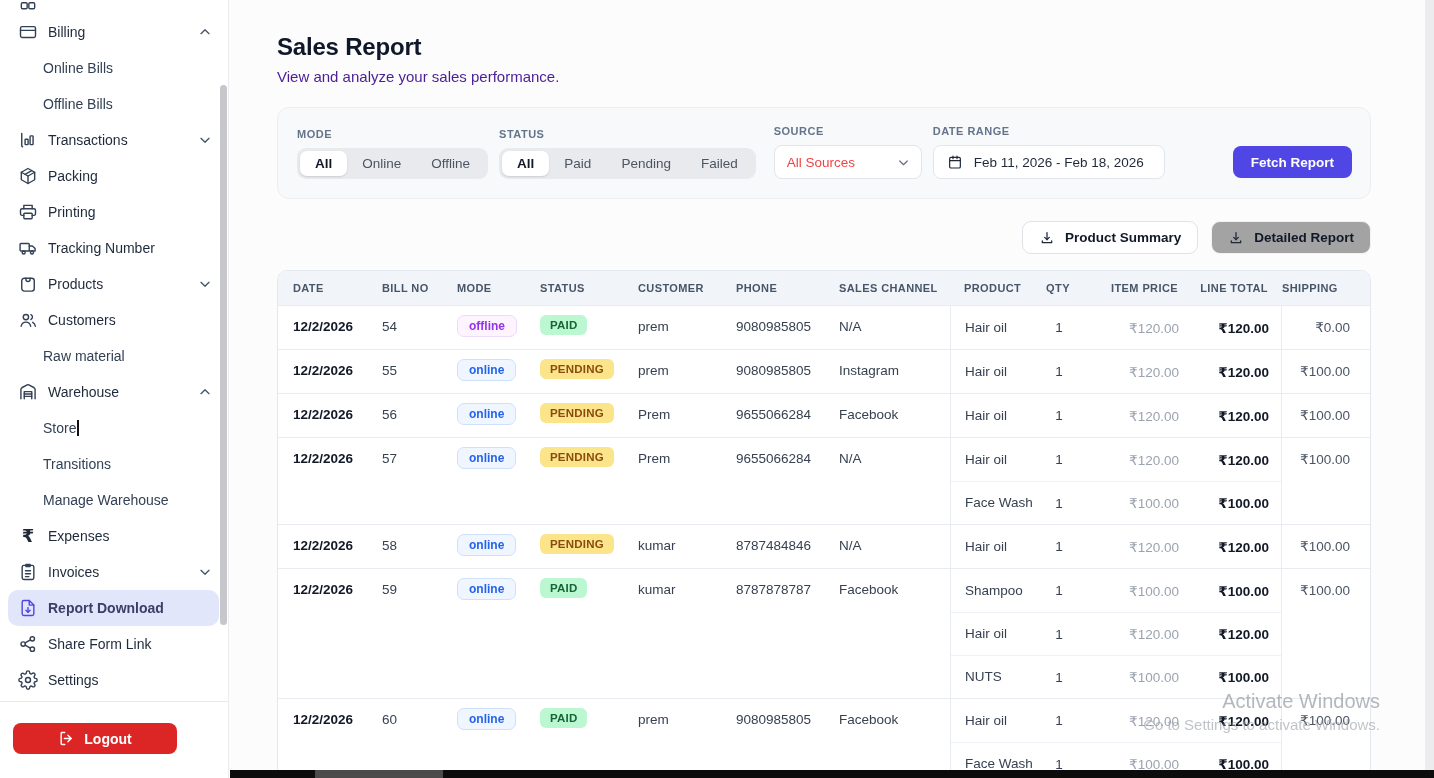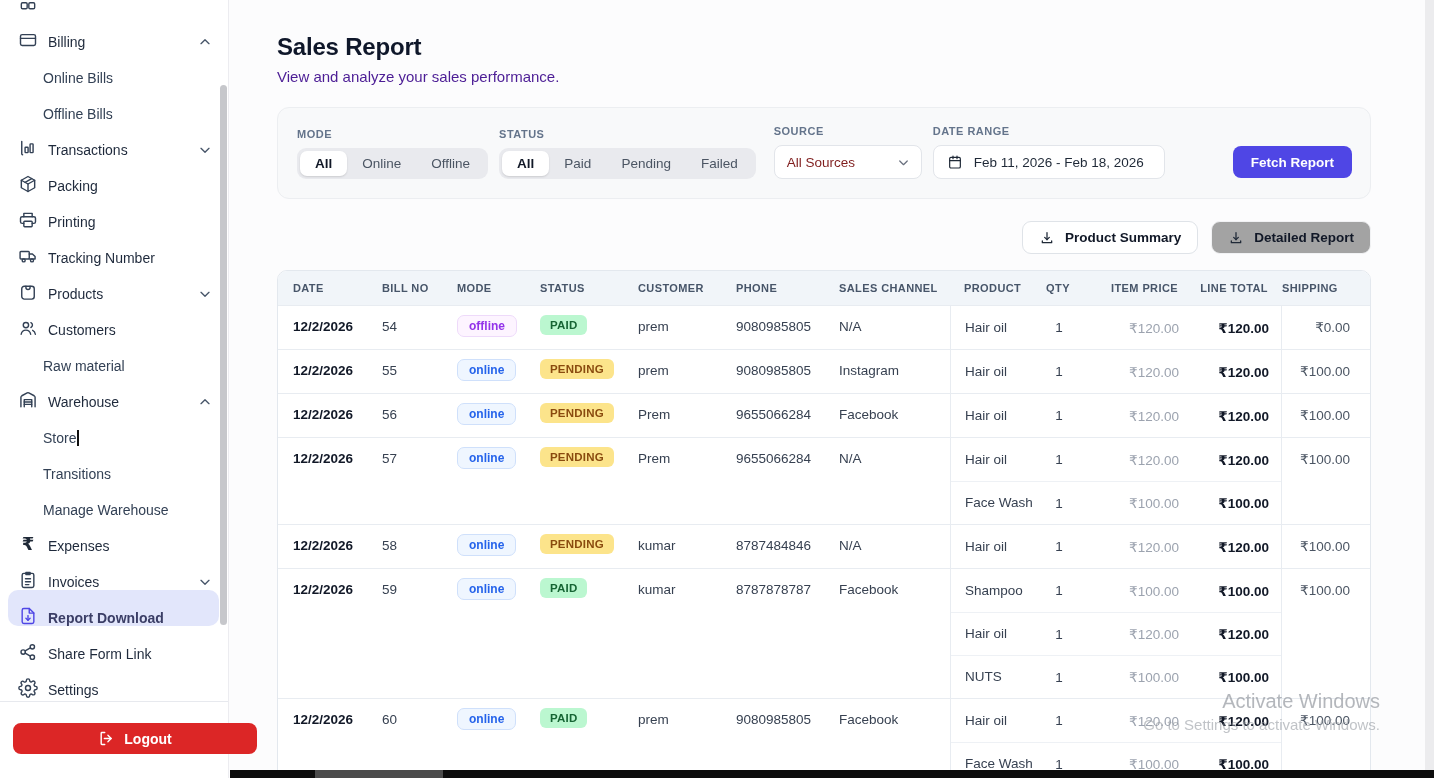--- a/index.html
+++ b/index.html
@@ -2,53 +2,53 @@
 <html><head>
 <meta charset="utf-8">
 <style>
   * { margin:0; padding:0; box-sizing:border-box; }
   html,body { width:1434px; height:778px; overflow:hidden; }
   body { font-family:"Liberation Sans","DejaVu Sans",sans-serif; background:#fcfcfd; position:relative; }
 
   
   .sidebar { position:absolute; left:0; top:0; width:229px; height:778px; background:#fff; border-right:1px solid #ececf0; z-index:4; }
   .side-scroll { padding-top:2px; height:700px; overflow:hidden; }
-  .side-item { display:flex; align-items:flex-end; height:36px; margin:0 9px 0 8px; padding-left:10px; border-radius:10px; cursor:pointer; }
+  .side-item { display:flex; align-items:center; height:36px; margin:0 9px 0 8px; padding-left:10px; border-radius:10px; cursor:pointer; }
   .side-item.partial { height:12px; overflow:hidden; align-items:flex-start; }
   .side-item.partial .s-icon { margin-top:-10px; }
   .s-icon { width:20px; height:20px; margin-right:10px; color:#334155; flex:none; display:flex; align-items:center; justify-content:center; }
   .rupee-glyph { font-size:18px; font-weight:700; color:#1f2937; line-height:20px; font-family:"DejaVu Sans",sans-serif; }
   .s-label { font-size:14px; color:#1e293b; font-weight:500; white-space:nowrap; }
   .side-item.child { padding-left:35px; }
   .side-item.child .s-label { font-weight:400; color:#334155; }
   .chev { margin-left:auto; margin-right:6px; color:#475569; width:16px; height:16px; display:flex; align-items:center; }
   .side-item.active { background:#e2e6fb; }
   .side-item.active .s-icon { color:#4f46e5; }
   .side-item.active .s-label { color:#3b3e66; font-weight:600; }
   .text-caret { display:inline-block; width:1.5px; height:16px; background:#111; margin-left:1px; }
   .side-scrollbar { position:absolute; top:85px; left:220px; width:7px; height:540px; background:#c6c7cb; border-radius:4px; }
   .side-footer { position:absolute; bottom:0; left:0; width:228px; height:77px; border-top:1px solid #e7e9ee; background:#fff; }
-  .logout { position:absolute; left:13px; top:21px; width:244px; height:31px; background:#dc2626; border:none; border-radius:8px; color:#fff;
+  .logout { position:absolute; left:13px; top:21px; width:164px; height:31px; background:#dc2626; border:none; border-radius:8px; color:#fff;
             display:flex; align-items:center; justify-content:center; gap:9px; font-size:14px; font-weight:700; font-family:inherit; cursor:pointer; }
   .logout svg { width:17px; height:17px; }
 
   
   .main { position:absolute; left:230px; top:0; right:0; bottom:0; background:#fcfcfd; padding:33px 63px 0 47px; overflow:hidden; }
   .page-title { font-size:24px; font-weight:700; color:#0f172a; letter-spacing:-.2px; }
   .page-subtitle { margin-top:7px; font-size:15px; color:#4c1d95; }
 
   .filter-card { margin-top:22px; background:#f8f9fa; border:1px solid #eceef1; border-radius:12px; padding:16px 18px 19px 19px;
                  display:flex; align-items:flex-end; gap:11px; height:92px; }
   .f-group { display:flex; flex-direction:column; gap:8px; }
   .f-label { font-size:11px; font-weight:700; color:#64748b; letter-spacing:.5px; }
   .seg { display:flex; background:#e9eaee; border-radius:9px; padding:3px; width:max-content; }
   .seg-btn { border:none; background:transparent; font-size:13.5px; color:#4b5563; padding:5px 15px; border-radius:7px; font-family:inherit; cursor:pointer; white-space:nowrap; }
   .seg-btn.active { background:#fff; color:#111827; font-weight:700; box-shadow:0 1px 2px rgba(0,0,0,.13); }
   .select { width:148px; height:34px; background:#fff; border:1px solid #e2e5ea; border-radius:8px; display:flex; align-items:center;
-            padding:0 10px 0 12px; font-size:13.5px; color:#7f1d1d; cursor:pointer; }
+            padding:0 10px 0 12px; font-size:13.5px; color:#ef4444; cursor:pointer; }
   .select .chev-sm { margin-left:auto; color:#6b7280; display:flex; }
   .date-field { width:232px; height:34px; background:#fff; border:1px solid #e2e5ea; border-radius:8px; display:flex; align-items:center;
                 gap:11px; padding:0 12px 0 13px; font-size:13.5px; color:#1f2937; cursor:pointer; }
   .date-field svg { color:#1f2937; flex:none; }
   .fetch-btn { margin-left:auto; height:32px; padding:0 18px; background:#4f46e5; color:#fff; border:none; border-radius:8px;
                font-size:13.5px; font-weight:600; font-family:inherit; cursor:pointer; margin-bottom:1px; }
   .src-group { margin-left:7px; }
 
   .export-row { display:flex; justify-content:flex-end; gap:13px; margin-top:22px; }
   .export-btn { height:33px; display:flex; align-items:center; gap:10px; padding:0 16px; border-radius:9px; font-size:13.5px;

